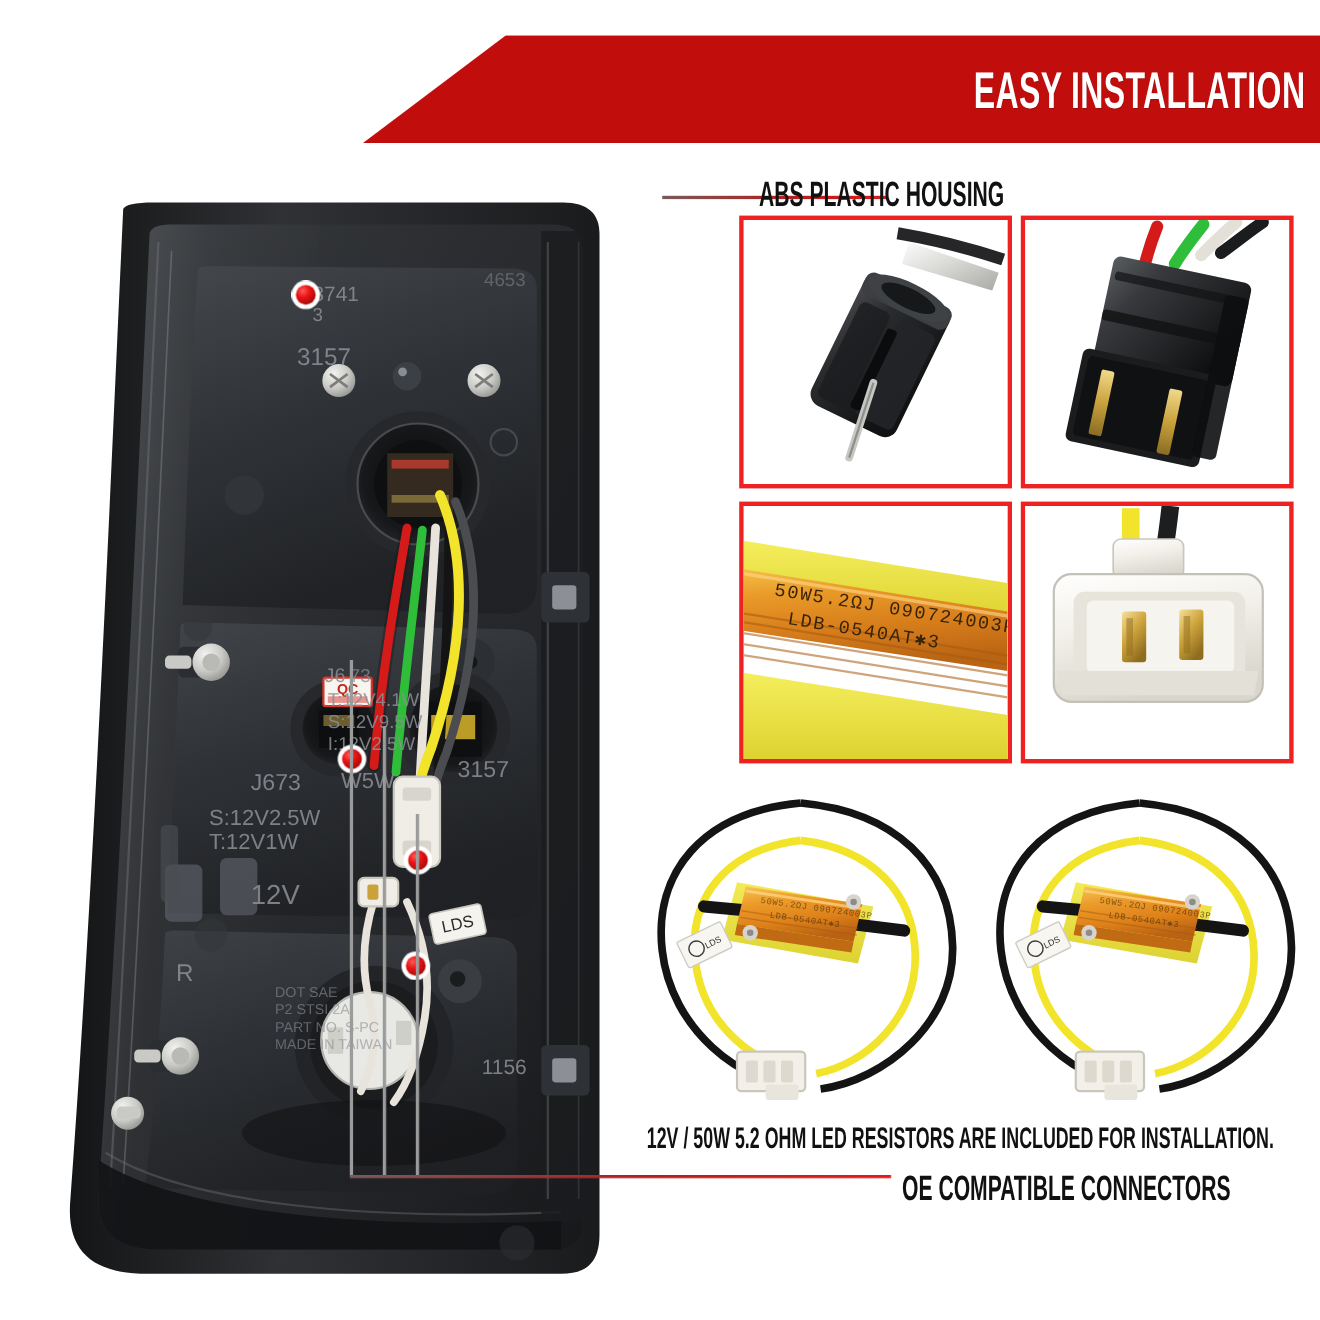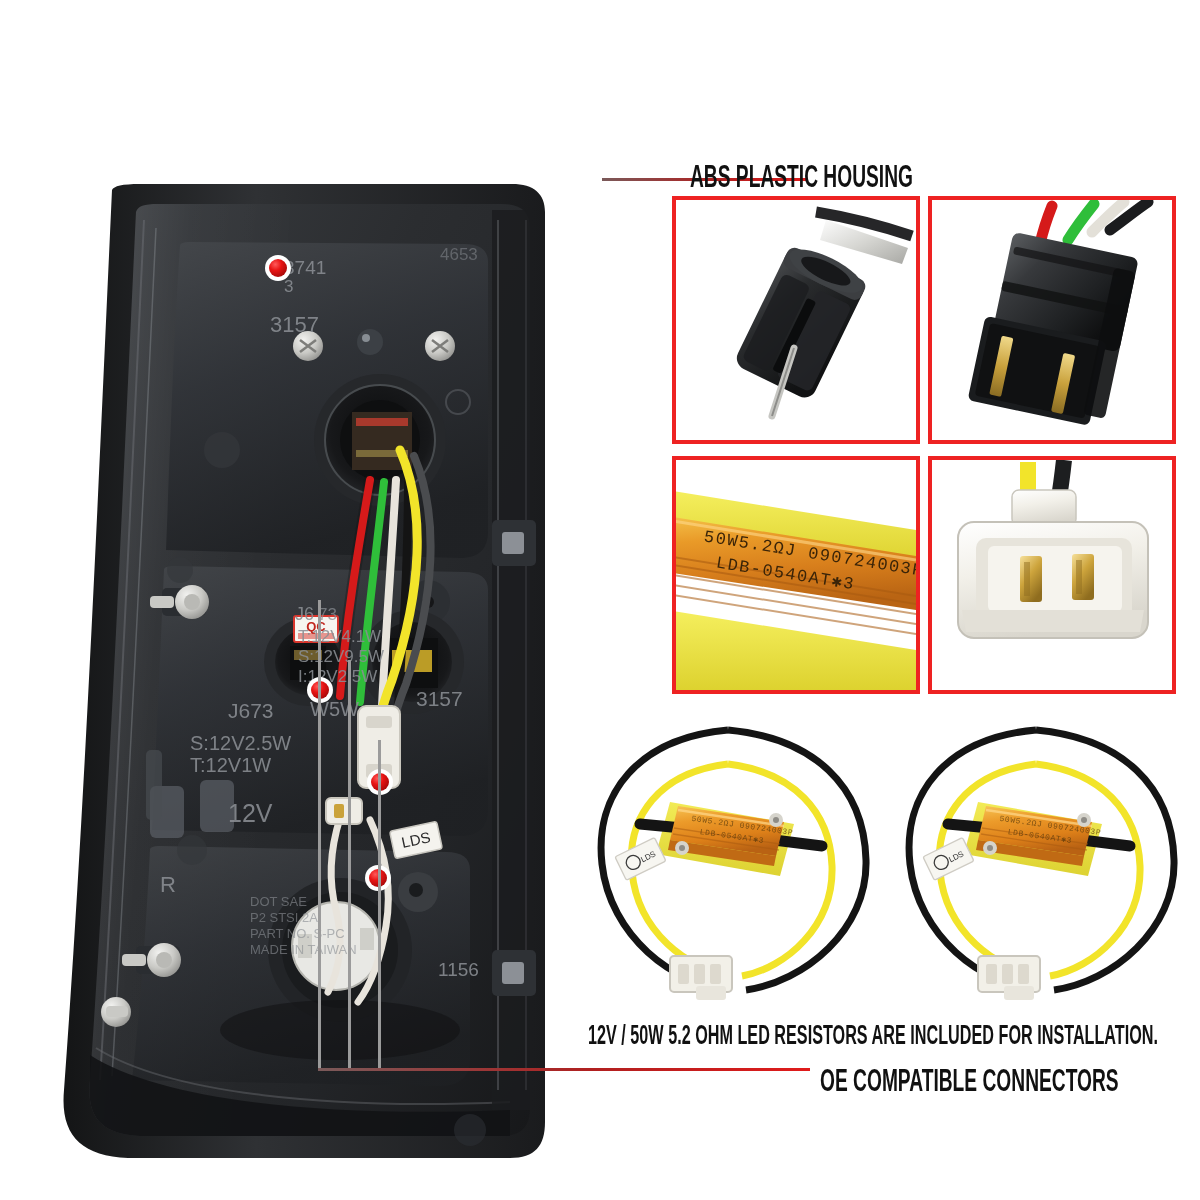--- a/index.html
+++ b/index.html
@@ -69,20 +69,23 @@
     font-weight: bold;
     white-space: nowrap;
     transform: scaleX(0.60);
   }
 </style>
 </head>
 <body>
 
 <div id="stage">
 
+  <div class="banner">
+    <div class="banner-title">EASY INSTALLATION</div>
+  </div>
 
   <div class="leader" style="left:602px; top:178px; width:205px;"></div>
   <div class="callout-label" style="left:690px; top:158px; transform-origin:left center;">ABS PLASTIC HOUSING</div>
 
   <div class="housing-wrap">
     <svg viewBox="0 0 560 1020" width="560" height="1020">
       <defs>
         <linearGradient id="bodyGrad" x1="0" y1="0" x2="1" y2="1">
           <stop offset="0%" stop-color="#3a3d41"></stop>
           <stop offset="38%" stop-color="#2b2d30"></stop>

